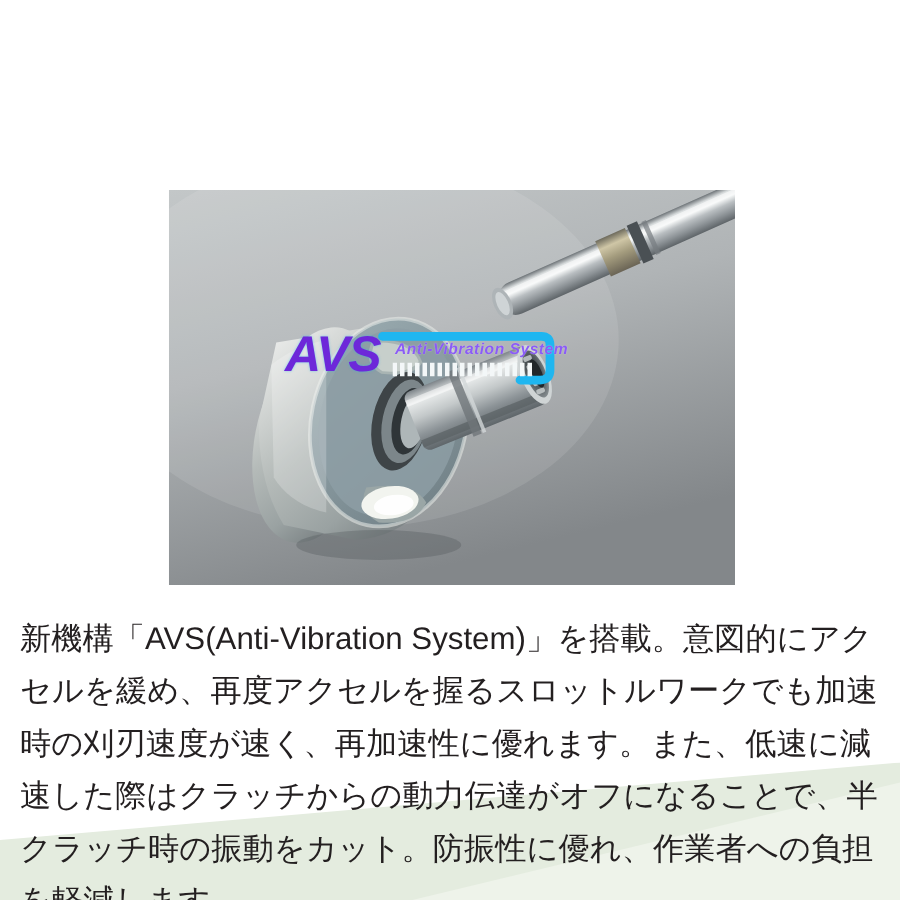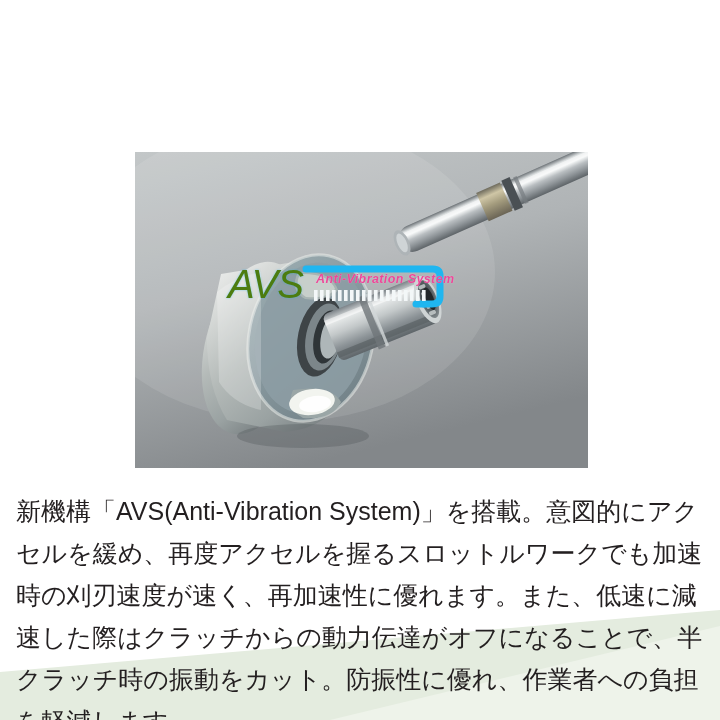--- a/index.html
+++ b/index.html
@@ -35,30 +35,30 @@
   .photo-svg { display:block; width:453px; height:316px; }
 
   
   .avs-logo {
     position:absolute; left:228px; top:262px;
     width:218px; height:50px;
     z-index:4;
   }
   .avs-word {
     position:absolute; left:0; top:2px;
-    font-size:40px; font-weight:normal; font-style:italic;
-    color:#4d7c0f;
+    font-size:40px; font-weight:bold; font-style:italic;
+    color:#6d28d9;
     letter-spacing:-1px;
     line-height:40px;
     text-shadow:0 0 2px rgba(31,182,240,.6);
   }
   .avs-sub {
     position:absolute; left:88px; top:10px;
     font-size:12.5px; font-weight:bold; font-style:italic;
-    color:#ec4899;
+    color:#8b5cf6;
     letter-spacing:0.4px;
     white-space:nowrap;
     text-shadow:0 0 1px rgba(255,255,255,.5);
   }
   .avs-ticks { position:absolute; left:86px; top:28px; width:116px; height:12px; }
   .avs-bracket { position:absolute; left:0; top:0; width:218px; height:50px; }
 
   
   .body-text {
     position:absolute; left:16px; top:490px;

